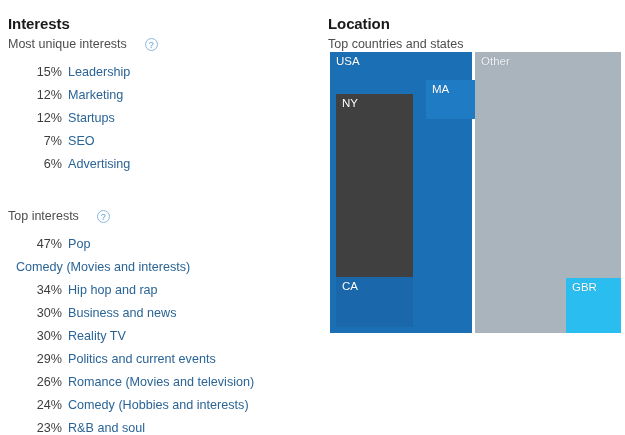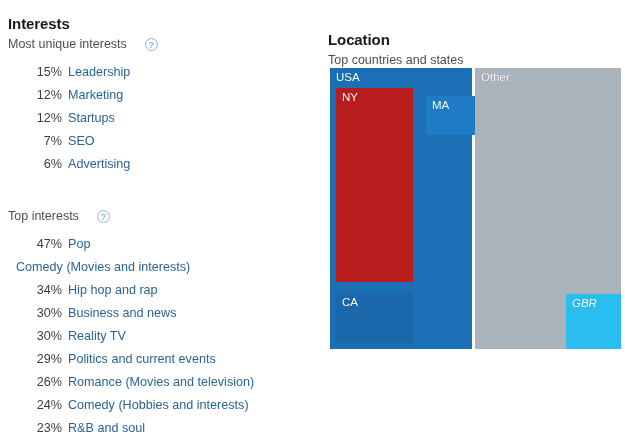--- a/index.html
+++ b/index.html
@@ -14,21 +14,21 @@
     color: #333333;
     overflow: hidden;
     position: relative;
   }
 
   .panel {
     position: absolute;
     top: 0;
   }
   .panel-interests { left: 8px;  width: 312px; }
-  .panel-location  { left: 328px; width: 297px; margin-top: 16px; }
+  .panel-location  { left: 328px; width: 297px; }
 
   h2.section-title {
     font-size: 15px;
     font-weight: bold;
     color: #1a1a1a;
     margin: 0;
     padding: 14px 0 0 0;
     line-height: 20px;
     letter-spacing: -0.1px;
   }
@@ -201,38 +201,38 @@
   <div class="subhead">
     <span>Top countries and states</span>
   </div>
 
   <div class="treemap">
 
     <div class="tile" style="left:0px; top:0px; width:142px; height:281px; background:#1a6fb5;">
       <span class="tile-label">USA</span>
     </div>
 
-    <div class="tile" style="left:6px; top:20px; width:77px; height:194px; background:#b91c1c;">
+    <div class="tile" style="left:6px; top:42px; width:77px; height:194px; background:#404040;">
       <span class="tile-label">NY</span>
     </div>
 
     <div class="tile" style="left:96px; top:28px; width:63px; height:39px; background:#1e7bc4;">
       <span class="tile-label">MA</span>
     </div>
 
     <div class="tile" style="left:6px; top:225px; width:77px; height:50px; background:#1a68ab;">
       <span class="tile-label">CA</span>
     </div>
 
     <div class="tile" style="left:145px; top:226px; width:89px; height:55px; background:#1aa3e0;">
       <span class="tile-label">BRA</span>
     </div>
 
     <div class="tile" style="left:145px; top:0px; width:146px; height:281px; background:#aab4bd;">
       <span class="tile-label muted">Other</span>
     </div>
 
-    <div class="tile" style="left:236px; top:226px; width:55px; height:55px; background:#29bdf0;font-style:italic;">
+    <div class="tile" style="left:236px; top:226px; width:55px; height:55px; background:#29bdf0;">
       <span class="tile-label">GBR</span>
     </div>
 
   </div>
 </div>
 
 </body></html>

